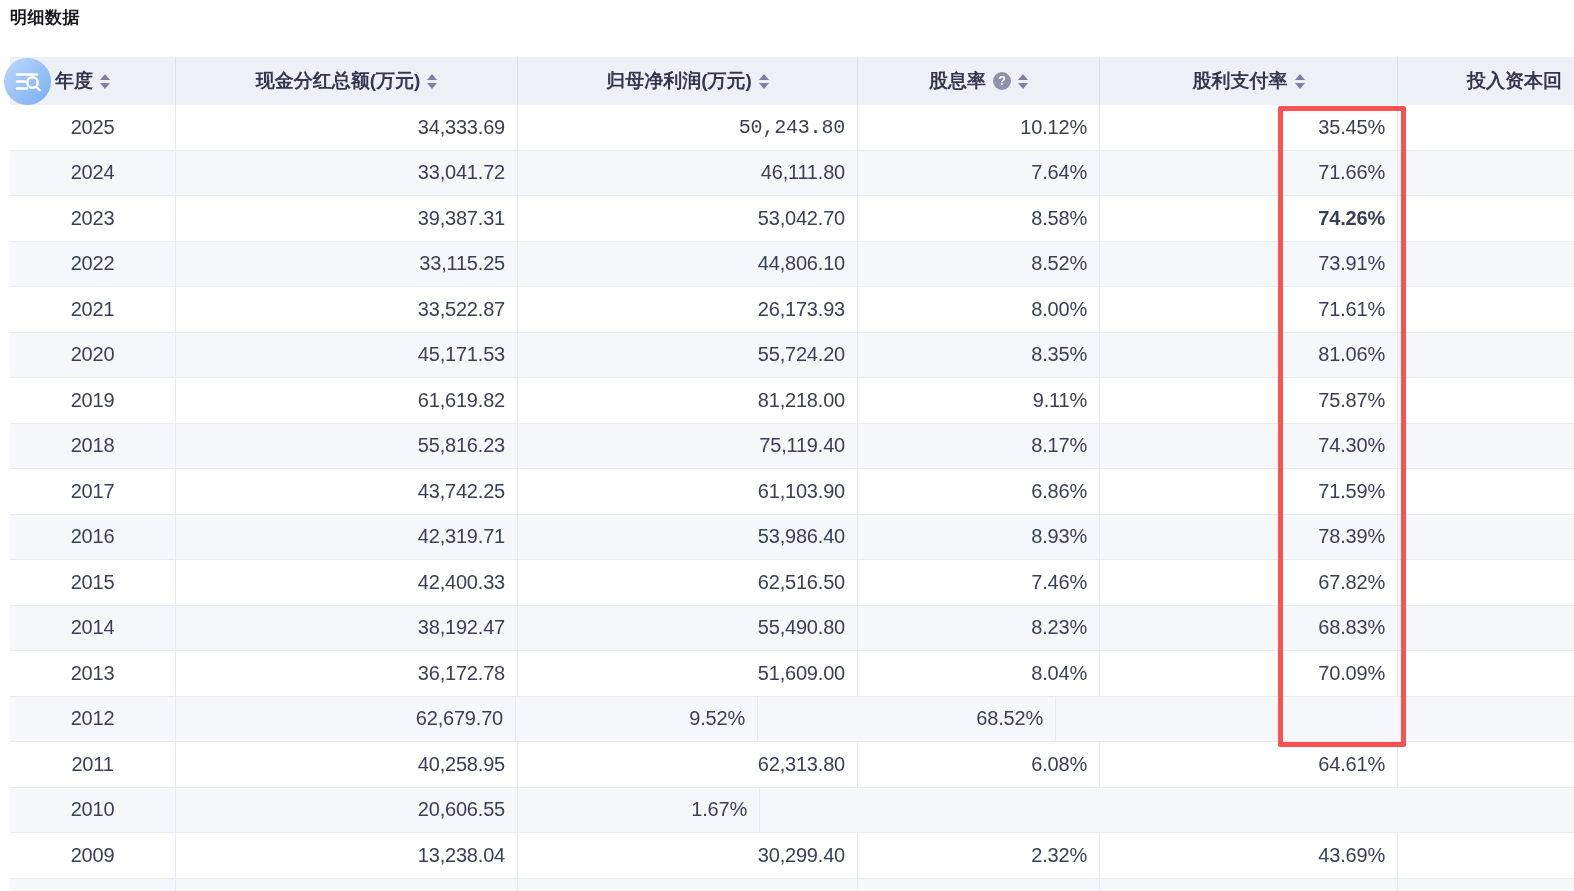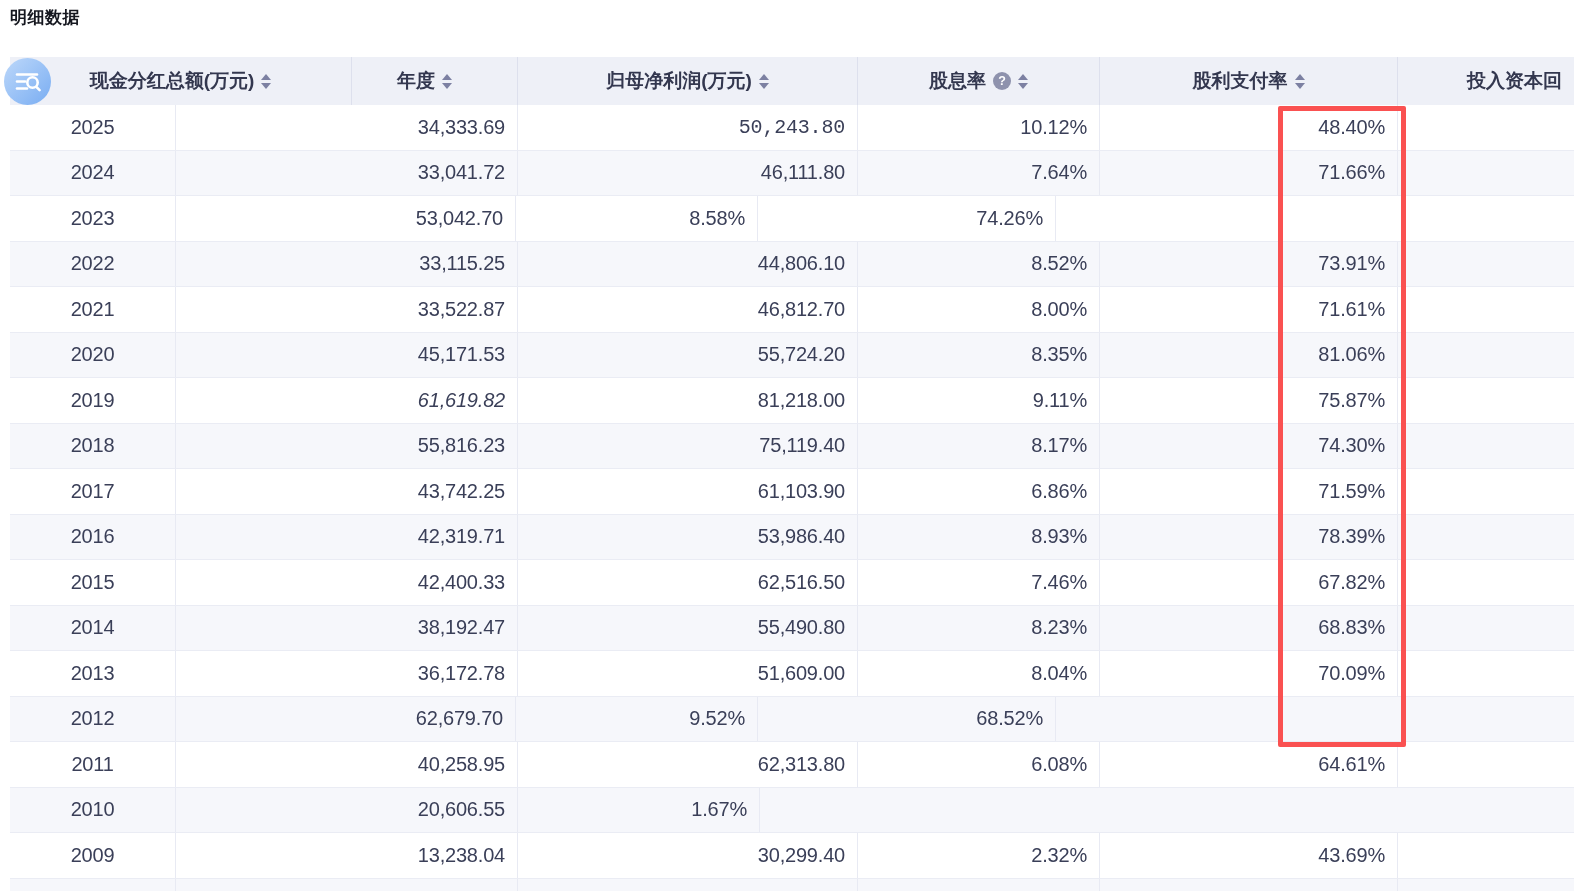--- a/index.html
+++ b/index.html
@@ -49,29 +49,29 @@
   }
 </style>
 </head>
 <body>
 
 <div class="page">
   <div class="page-title">明细数据</div>
 
   <div class="table">
     <div class="thead" id="thead">
+        <div class="th c0" style="width: 166px;">
+          <span>年度</span>
+          <span class="sort">
+            <i class="up"></i>
+            <i class="down"></i>
+          </span>
+        </div>
         <div class="th c1" style="width: 342px;">
           <span>现金分红总额(万元)</span>
-          <span class="sort">
-            <i class="up"></i>
-            <i class="down"></i>
-          </span>
-        </div>
-        <div class="th c0" style="width: 166px;">
-          <span>年度</span>
           <span class="sort">
             <i class="up"></i>
             <i class="down"></i>
           </span>
         </div>
         <div class="th c2" style="width: 340px;">
           <span>归母净利润(万元)</span>
           <span class="sort">
             <i class="up"></i>
             <i class="down"></i>
@@ -95,65 +95,66 @@
         <div class="th c5" style="width: 200px;">
           <span>投入资本回</span>
         </div>
       </div>
     <div class="tbody" id="tbody">
         <div class="tr">
           <div class="td c0" style="width: 166px;">2025</div>
           <div class="td c1" style="width: 342px;">34,333.69</div>
           <div class="td c2" style="width: 340px; font-family: Liberation Mono, monospace;">50,243.80</div>
           <div class="td c3" style="width: 242px;">10.12%</div>
-          <div class="td c4" style="width: 298px;">48.40%</div>
+          <div class="td c4" style="width: 298px;">35.45%</div>
           <div class="td c5" style="width: 200px;"></div>
         </div>
         <div class="tr">
           <div class="td c0" style="width: 166px;">2024</div>
           <div class="td c1" style="width: 342px;">33,041.72</div>
           <div class="td c2" style="width: 340px;">46,111.80</div>
           <div class="td c3" style="width: 242px;">7.64%</div>
           <div class="td c4" style="width: 298px;">71.66%</div>
           <div class="td c5" style="width: 200px;"></div>
         </div>
         <div class="tr">
           <div class="td c0" style="width: 166px;">2023</div>
+          <div class="td c1" style="width: 342px;">39,387.31</div>
           <div class="td c2" style="width: 340px;">53,042.70</div>
           <div class="td c3" style="width: 242px;">8.58%</div>
-          <div class="td c4" style="width: 298px;">74.26%</div>
+          <div class="td c4" style="width: 298px; font-weight: bold;">74.26%</div>
           <div class="td c5" style="width: 200px;"></div>
         </div>
         <div class="tr">
           <div class="td c0" style="width: 166px;">2022</div>
           <div class="td c1" style="width: 342px;">33,115.25</div>
           <div class="td c2" style="width: 340px;">44,806.10</div>
           <div class="td c3" style="width: 242px;">8.52%</div>
           <div class="td c4" style="width: 298px;">73.91%</div>
           <div class="td c5" style="width: 200px;"></div>
         </div>
         <div class="tr">
           <div class="td c0" style="width: 166px;">2021</div>
           <div class="td c1" style="width: 342px;">33,522.87</div>
-          <div class="td c2" style="width: 340px;">46,812.70</div>
+          <div class="td c2" style="width: 340px;">26,173.93</div>
           <div class="td c3" style="width: 242px;">8.00%</div>
           <div class="td c4" style="width: 298px;">71.61%</div>
           <div class="td c5" style="width: 200px;"></div>
         </div>
         <div class="tr">
           <div class="td c0" style="width: 166px;">2020</div>
           <div class="td c1" style="width: 342px;">45,171.53</div>
           <div class="td c2" style="width: 340px;">55,724.20</div>
           <div class="td c3" style="width: 242px;">8.35%</div>
           <div class="td c4" style="width: 298px;">81.06%</div>
           <div class="td c5" style="width: 200px;"></div>
         </div>
         <div class="tr">
           <div class="td c0" style="width: 166px;">2019</div>
-          <div class="td c1" style="width: 342px; font-style: italic;">61,619.82</div>
+          <div class="td c1" style="width: 342px;">61,619.82</div>
           <div class="td c2" style="width: 340px;">81,218.00</div>
           <div class="td c3" style="width: 242px;">9.11%</div>
           <div class="td c4" style="width: 298px;">75.87%</div>
           <div class="td c5" style="width: 200px;"></div>
         </div>
         <div class="tr">
           <div class="td c0" style="width: 166px;">2018</div>
           <div class="td c1" style="width: 342px;">55,816.23</div>
           <div class="td c2" style="width: 340px;">75,119.40</div>
           <div class="td c3" style="width: 242px;">8.17%</div>

